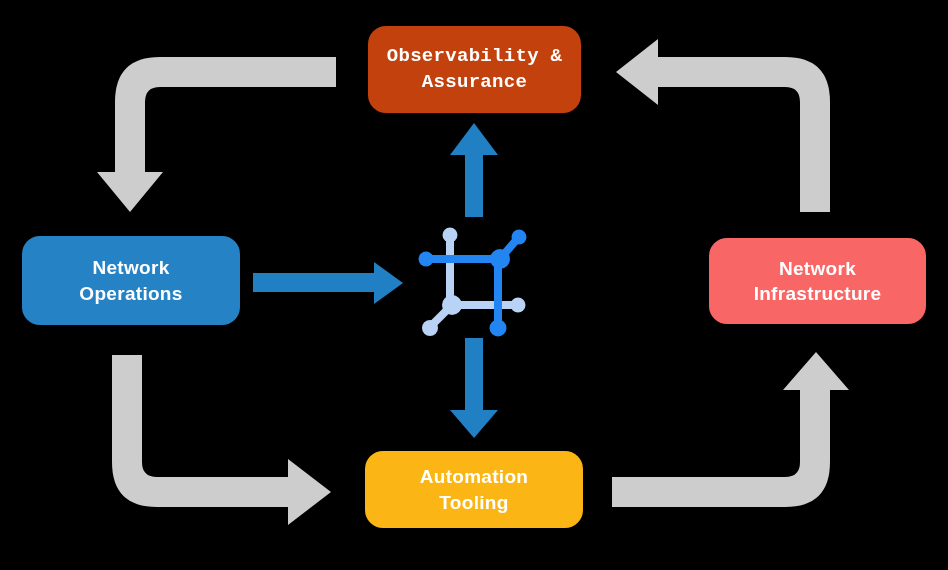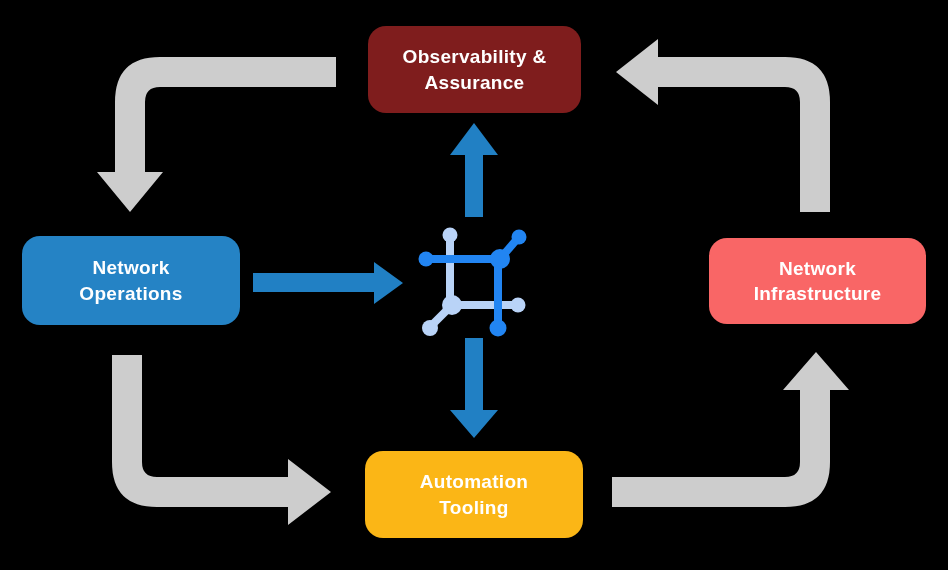--- a/index.html
+++ b/index.html
@@ -32,21 +32,21 @@
     font-weight: 600;
     letter-spacing: 0.3px;
     line-height: 1.32;
   }
   .node-label {
     white-space: pre-line;
   }
   #node-observability { left: 368px; top: 26px;  width: 213px; height: 87px; }
   #node-netops        { left: 22px;  top: 236px; width: 218px; height: 89px; }
   #node-netinfra      { left: 709px; top: 238px; width: 217px; height: 86px; }
-  #node-automation    { left: 365px; top: 451px; width: 218px; height: 87px; }
+  #node-automation    { left: 365px; top: 451px; width: 218px; height: 77px; }
 </style>
 </head>
 <body>
 
 <div class="canvas" style="background-color: rgb(0, 0, 0);">
 
   <svg class="overlay-svg" viewBox="0 0 948 570">
 
     <g>
       <path d="M336,57 H160 Q115,57 115,102 V172 H97 L130,212 L163,172 H145 V102 Q145,87 160,87 H336 Z" fill="#cdcdcd"></path>
@@ -93,21 +93,21 @@
         <line x1="85" y1="37" x2="103" y2="16"></line>
         <line x1="83" y1="37" x2="83" y2="104"></line>
         <circle cx="11" cy="37" r="7.5" stroke="none"></circle>
         <circle cx="104" cy="15" r="7.5" stroke="none"></circle>
         <circle cx="85" cy="37" r="10" stroke="none"></circle>
         <circle cx="83" cy="106" r="8.5" stroke="none"></circle>
       </g>
     </g>
   </svg>
 
-  <div class="node" id="node-observability" style="background-color: #7f1d1d; color: rgb(255, 255, 255);">
+  <div class="node" id="node-observability" style="background-color: #c2410c; color: rgb(255, 255, 255); font-family: Liberation Mono, monospace;">
     <span class="node-label">Observability &amp;
 Assurance</span>
   </div>
 
   <div class="node" id="node-netops" style="background-color: rgb(37, 131, 197); color: rgb(255, 255, 255);">
     <span class="node-label">Network
 Operations</span>
   </div>
 
   <div class="node" id="node-netinfra" style="background-color: rgb(249, 102, 102); color: rgb(255, 255, 255);">

